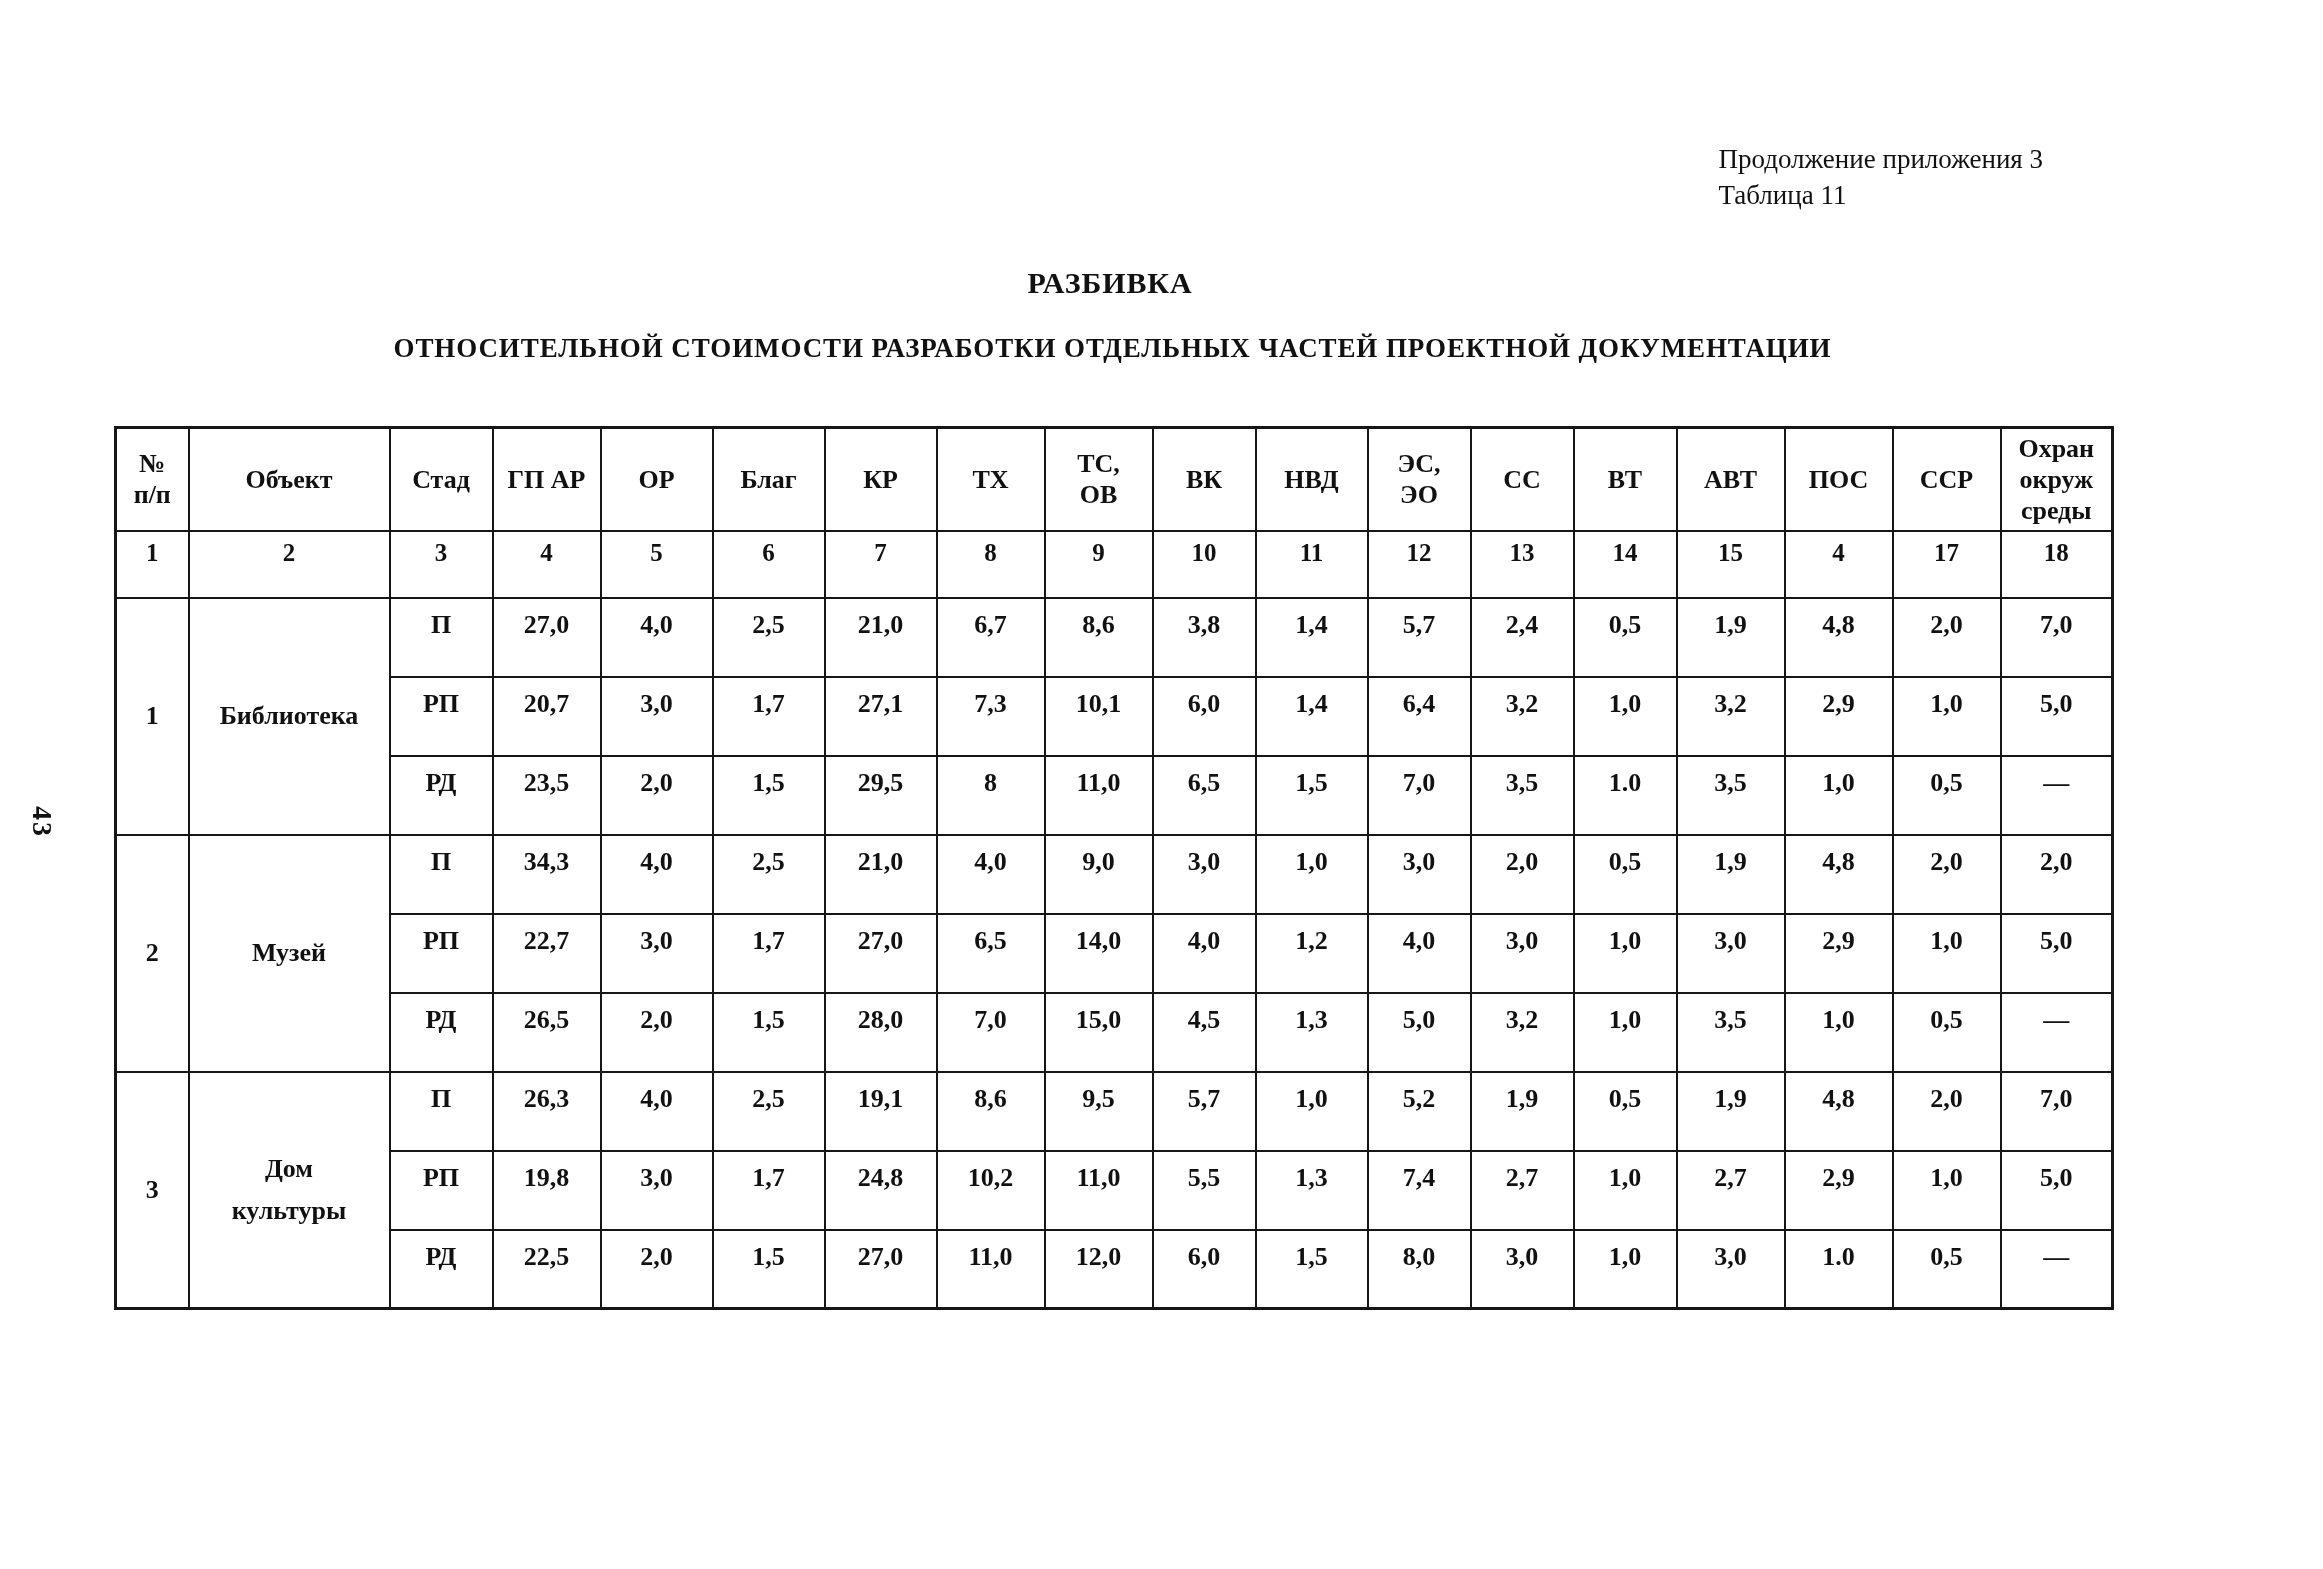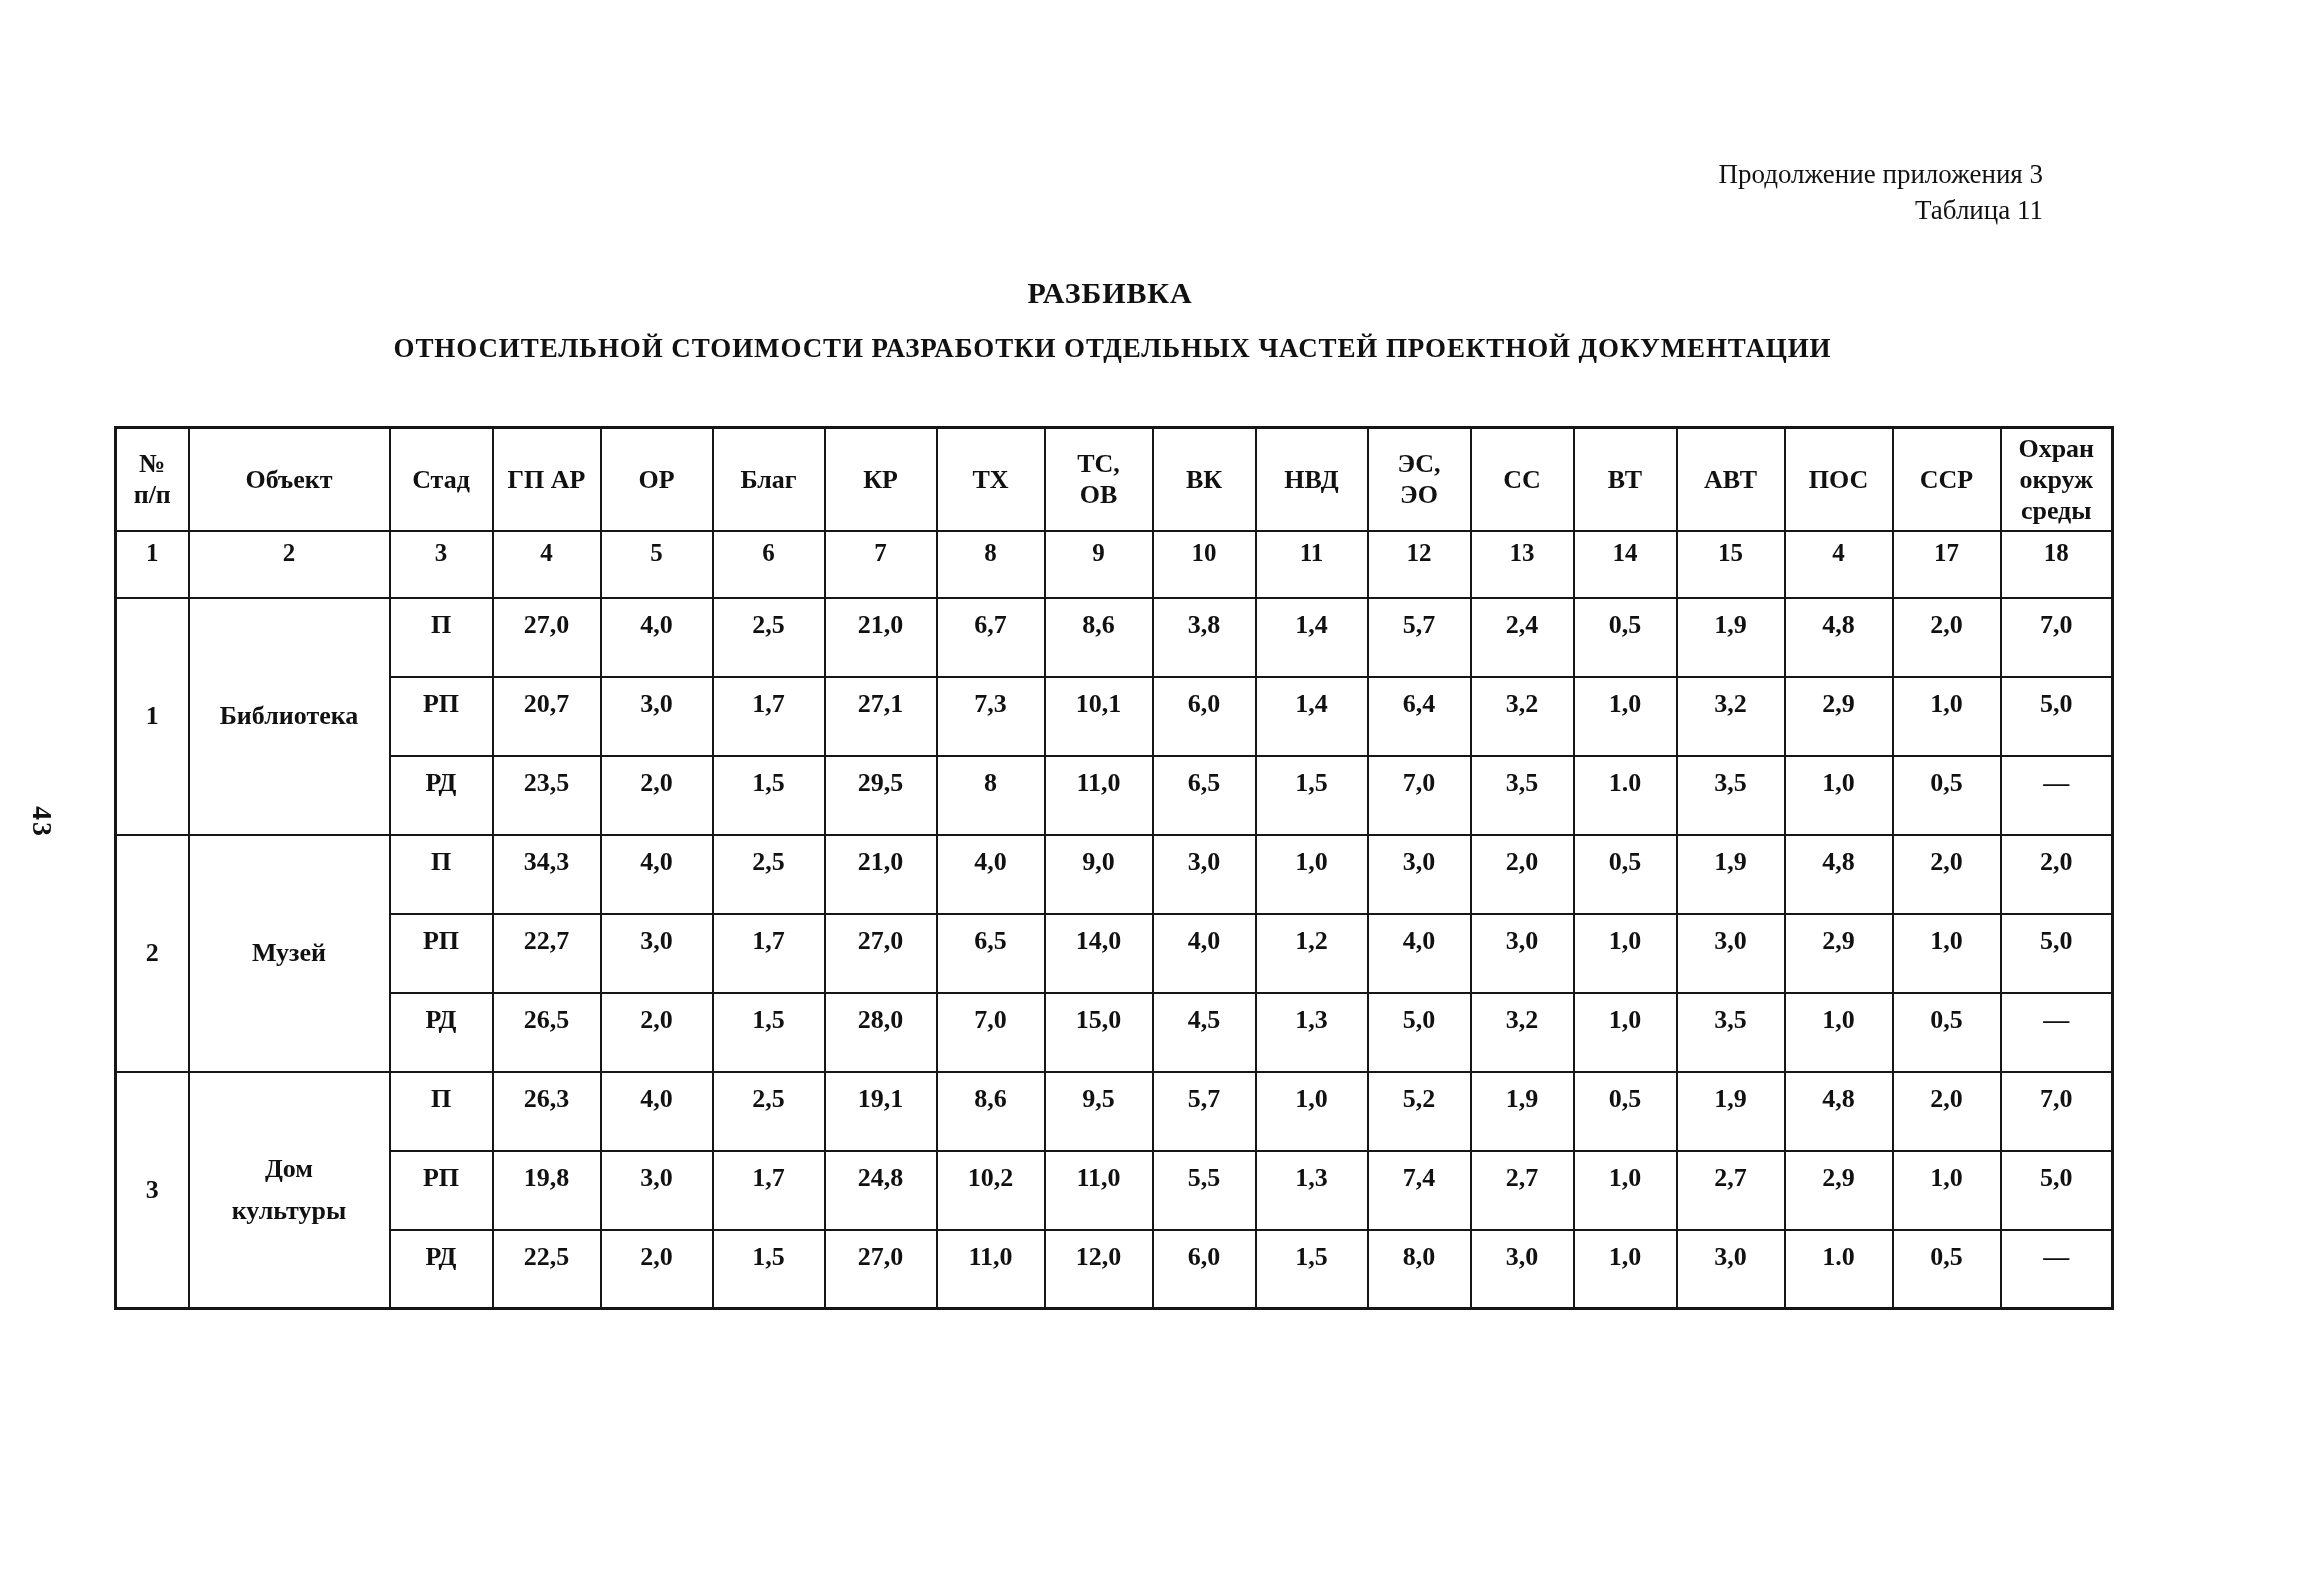--- a/index.html
+++ b/index.html
@@ -17,30 +17,29 @@
     left:26px;top:806px;
     font-size:28px;
     font-weight:bold;
     transform:rotate(90deg);
     transform-origin:center;
     letter-spacing:1.9px;
   }
   
   .corner-note{
     position:absolute;
-    top:156px;right:281px;
-    text-align:right;
+    top:141px;right:281px;
     line-height:1.35;
   }
   .corner-note .line{font-size:27px;}
   .corner-note .recommended{font-size:37px;margin-top:3.7px;}
   
   .doc-title{
     position:absolute;
-    top:276px;left:0;width:2220px;
+    top:266px;left:0;width:2220px;
     text-align:center;
     font-size:30px;font-weight:bold;
     letter-spacing:0.9px;
   }
   .doc-subtitle{
     position:absolute;
     top:330px;left:0;width:2225px;
     text-align:center;
     font-size:27px;font-weight:bold;
     line-height:1.35;

